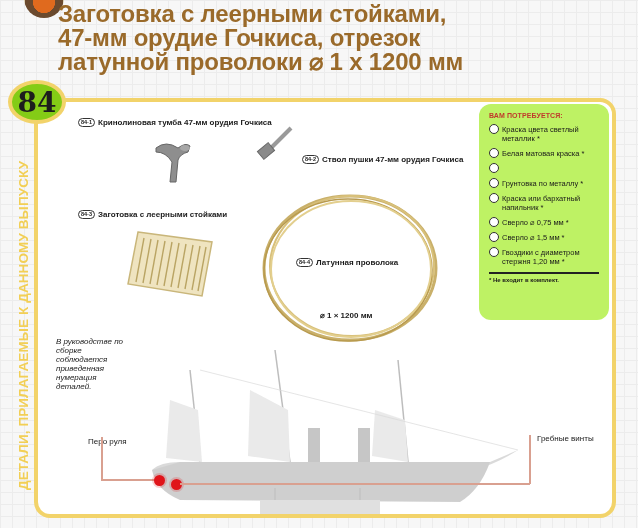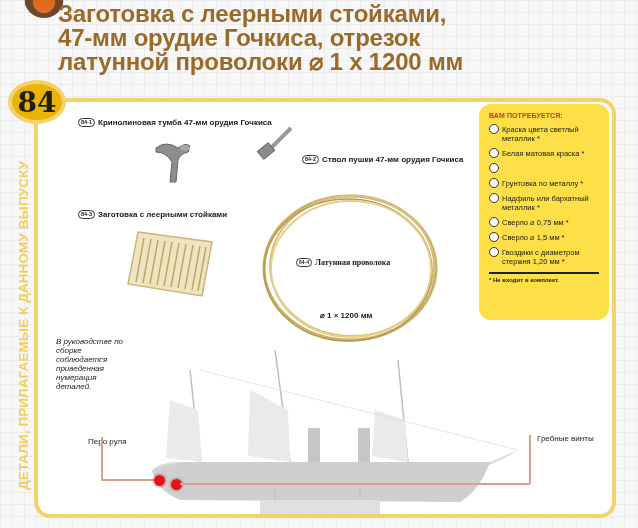--- a/index.html
+++ b/index.html
@@ -26,21 +26,21 @@
   .title div { white-space: nowrap; }
   .panel {
     position: absolute; left: 34px; top: 98px; width: 582px; height: 420px;
     background: #ffffff;
     border: 4px solid #f2d36a;
     border-radius: 16px;
   }
   .badge {
     position: absolute; left: 8px; top: 80px; width: 58px; height: 44px;
     border-radius: 50%;
-    background: #eab308;
+    background: #84cc16;
     border: 4px solid #f2d36a;
     display: flex; align-items: center; justify-content: center;
     font-family: "DejaVu Serif", serif; font-weight: bold; font-size: 28px; color: #1d1d1d;
   }
   .side-label {
     position: absolute; left: 16px; top: 490px;
     transform: rotate(-90deg); transform-origin: left top;
     width: 380px; color: #f2cf55; font-weight: bold; font-size: 13.5px;
     white-space: nowrap; letter-spacing: 0.1px;
   }
@@ -49,21 +49,21 @@
     white-space: nowrap; display: flex; align-items: center; gap: 3px; padding-left: 12px;
   }
   .part-num {
     display: inline-block; border: 1px solid #333; border-radius: 7px;
     padding: 0 2px; font-size: 5.5px; line-height: 7px; background: #fff;
   }
   .wire-label { flex-direction: column; align-items: flex-start; gap: 0; }
   .wire-label .row2 { padding-left: 24px; margin-top: 44px; }
   .needs {
     position: absolute; left: 479px; top: 104px; width: 130px; height: 216px;
-    background: #fde047; border-radius: 12px; padding: 8px 10px;
+    background: #bef264; border-radius: 12px; padding: 8px 10px;
   }
   .needs-title { color: #c0392b; font-weight: bold; font-size: 7px; margin-bottom: 6px; letter-spacing: 0.1px; }
   .need-item { display: flex; gap: 3px; font-size: 7.5px; line-height: 9px; color: #1a1a1a; margin-bottom: 6px; }
   .radio {
     flex: 0 0 auto; width: 10px; height: 10px; border: 1.2px solid #333; border-radius: 50%;
     background: #fff; margin-top: -1px;
   }
   .needs-rule { border-top: 2px solid #222; margin: 6px 0 3px; }
   .needs-note { font-size: 6px; color: #1a1a1a; font-weight: bold; }
   .note-italic {
@@ -129,21 +129,21 @@
   </g>
 </svg>
 
 <svg style="position:absolute; left:255px; top:186px;" width="190" height="160">
   <ellipse cx="95" cy="82" rx="86" ry="72" fill="none" stroke="#c9b06a" stroke-width="3"></ellipse>
   <ellipse cx="97" cy="80" rx="82" ry="70" fill="none" stroke="#d8c07a" stroke-width="2"></ellipse>
   <ellipse cx="93" cy="84" rx="84" ry="71" fill="none" stroke="#b89a4e" stroke-width="1.5"></ellipse>
   <ellipse cx="96" cy="83" rx="80" ry="68" fill="none" stroke="#e3cf8e" stroke-width="2"></ellipse>
 </svg>
 <div class="part-label wire-label" style="left:284px; top:258px;">
-  <div style="display:flex; align-items:center; gap:3px;font-family:Liberation Serif, serif;">
+  <div style="display:flex; align-items:center; gap:3px;">
     <span class="part-num">84-4</span>
     <span>Латунная проволока</span>
   </div>
   <span class="row2">⌀ 1 × 1200 мм</span>
 </div>
 
 <div class="needs">
   <div class="needs-title">ВАМ ПОТРЕБУЕТСЯ:</div>
   <div class="need-item">
       <span class="radio"></span>
@@ -155,21 +155,21 @@
     </div>
   <div class="need-item">
       <span class="radio"></span>
     </div>
   <div class="need-item">
       <span class="radio"></span>
       <span>Грунтовка по металлу *</span>
     </div>
   <div class="need-item">
       <span class="radio"></span>
-      <span>Надфиль или бархатный металлик *</span>
+      <span>Краска или бархатный напильник *</span>
     </div>
   <div class="need-item">
       <span class="radio"></span>
       <span>Сверло ⌀ 0,75 мм *</span>
     </div>
   <div class="need-item">
       <span class="radio"></span>
       <span>Сверло ⌀ 1,5 мм *</span>
     </div>
   <div class="need-item">

